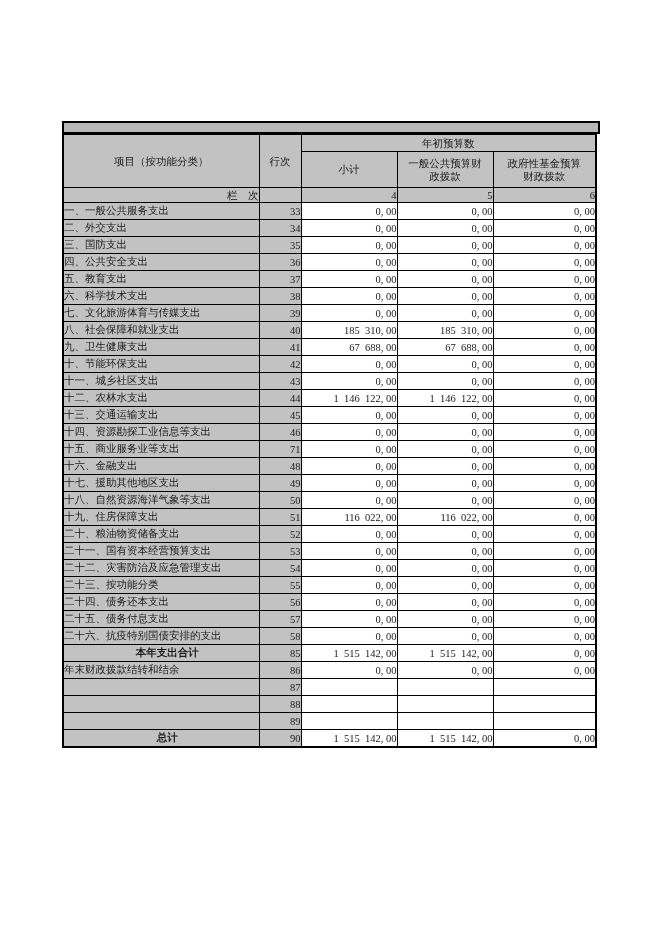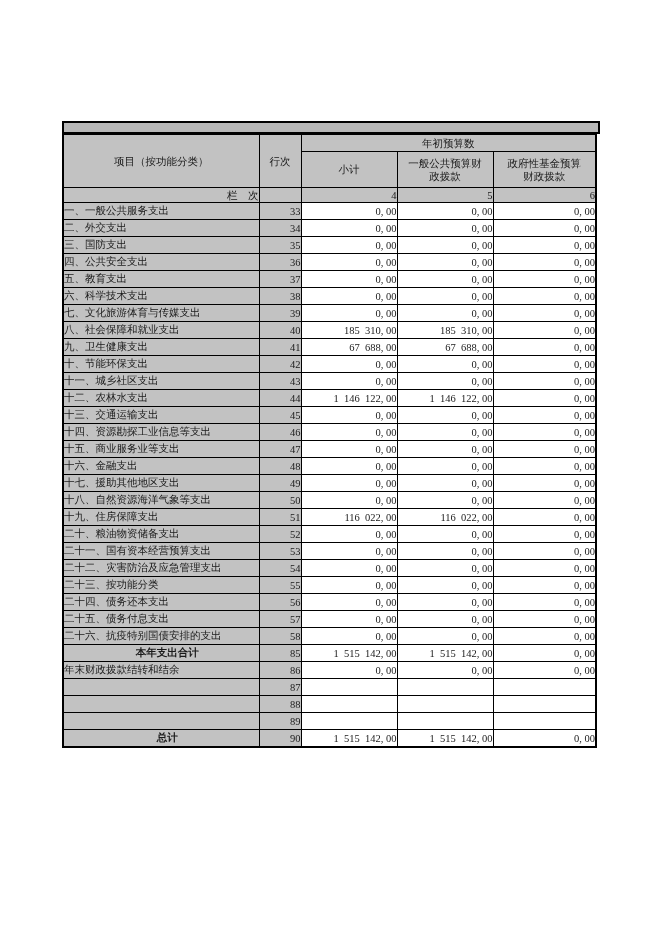--- a/index.html
+++ b/index.html
@@ -219,21 +219,21 @@
   <tr>
     <td class="gray label">十四、资源勘探工业信息等支出</td>
     <td class="gray line bl2 br2">46</td>
     <td class="num">0, 00</td>
     <td class="num">0, 00</td>
     <td class="num">0, 00</td>
   </tr>
 
   <tr>
     <td class="gray label">十五、商业服务业等支出</td>
-    <td class="gray line bl2 br2">47</td>
+    <td class="gray line bl2 br2">71</td>
     <td class="num">0, 00</td>
     <td class="num">0, 00</td>
     <td class="num">0, 00</td>
   </tr>
 
   <tr>
     <td class="gray label">十六、金融支出</td>
     <td class="gray line bl2 br2">48</td>
     <td class="num">0, 00</td>
     <td class="num">0, 00</td>

